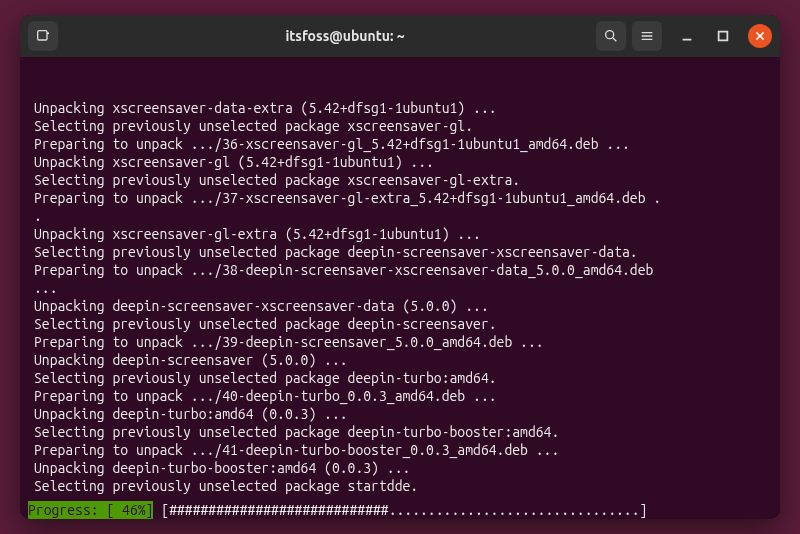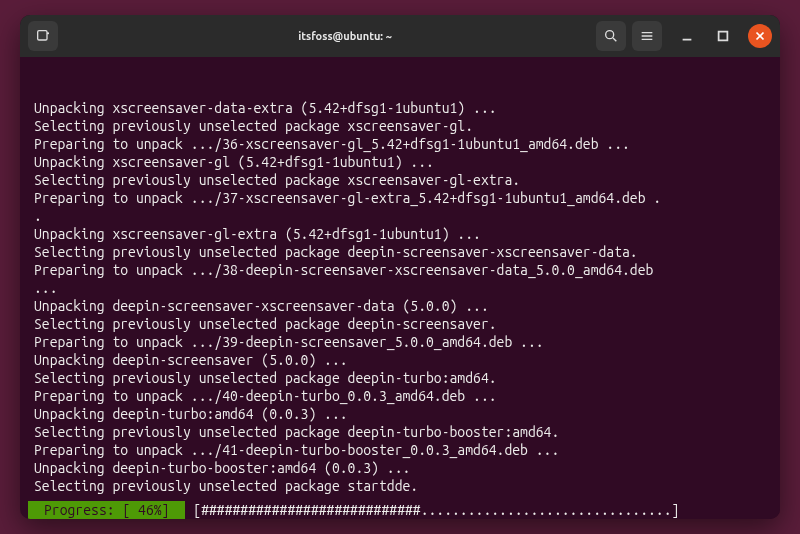--- a/index.html
+++ b/index.html
@@ -24,21 +24,21 @@
     display: flex;
     flex-direction: column;
   }
   .titlebar {
     height: 42px;
     background: #2b2b2b;
     display: flex;
     align-items: center;
     padding: 0 8px;
     color: #e6e6e6;
-    font-size: 11px;
+    font-size: 14px;
     flex: 0 0 auto;
   }
   .titlebar .tb-left { display: flex; align-items: center; gap: 4px; width: 110px; }
   .titlebar .tb-center { flex: 1; text-align: center; font-weight: 600; }
   .titlebar .tb-right { display: flex; align-items: center; gap: 6px; justify-content: flex-end; width: 220px; }
   .tb-btn {
     width: 30px; height: 30px; border-radius: 6px;
     background: #3a3a3a;
     display: flex; align-items: center; justify-content: center;
     color: #ddd;
@@ -78,21 +78,21 @@
     left: 0; right: 0; bottom: 0;
     height: 18px;
     font-family: "Ubuntu Mono", monospace;
     font-size: 14px;
     line-height: 18px;
     white-space: pre;
   }
   .progress-label {
     background: #4e9a06;
     color: #300a24;
-    padding: 0 16px;
+    padding: 0 0;
     display: inline-block;
   }
   .progress-bar-wrap { color: #eeeeec; }
 </style>
 </head>
 <body>
 
 <div class="window">
 
   <div class="titlebar">

